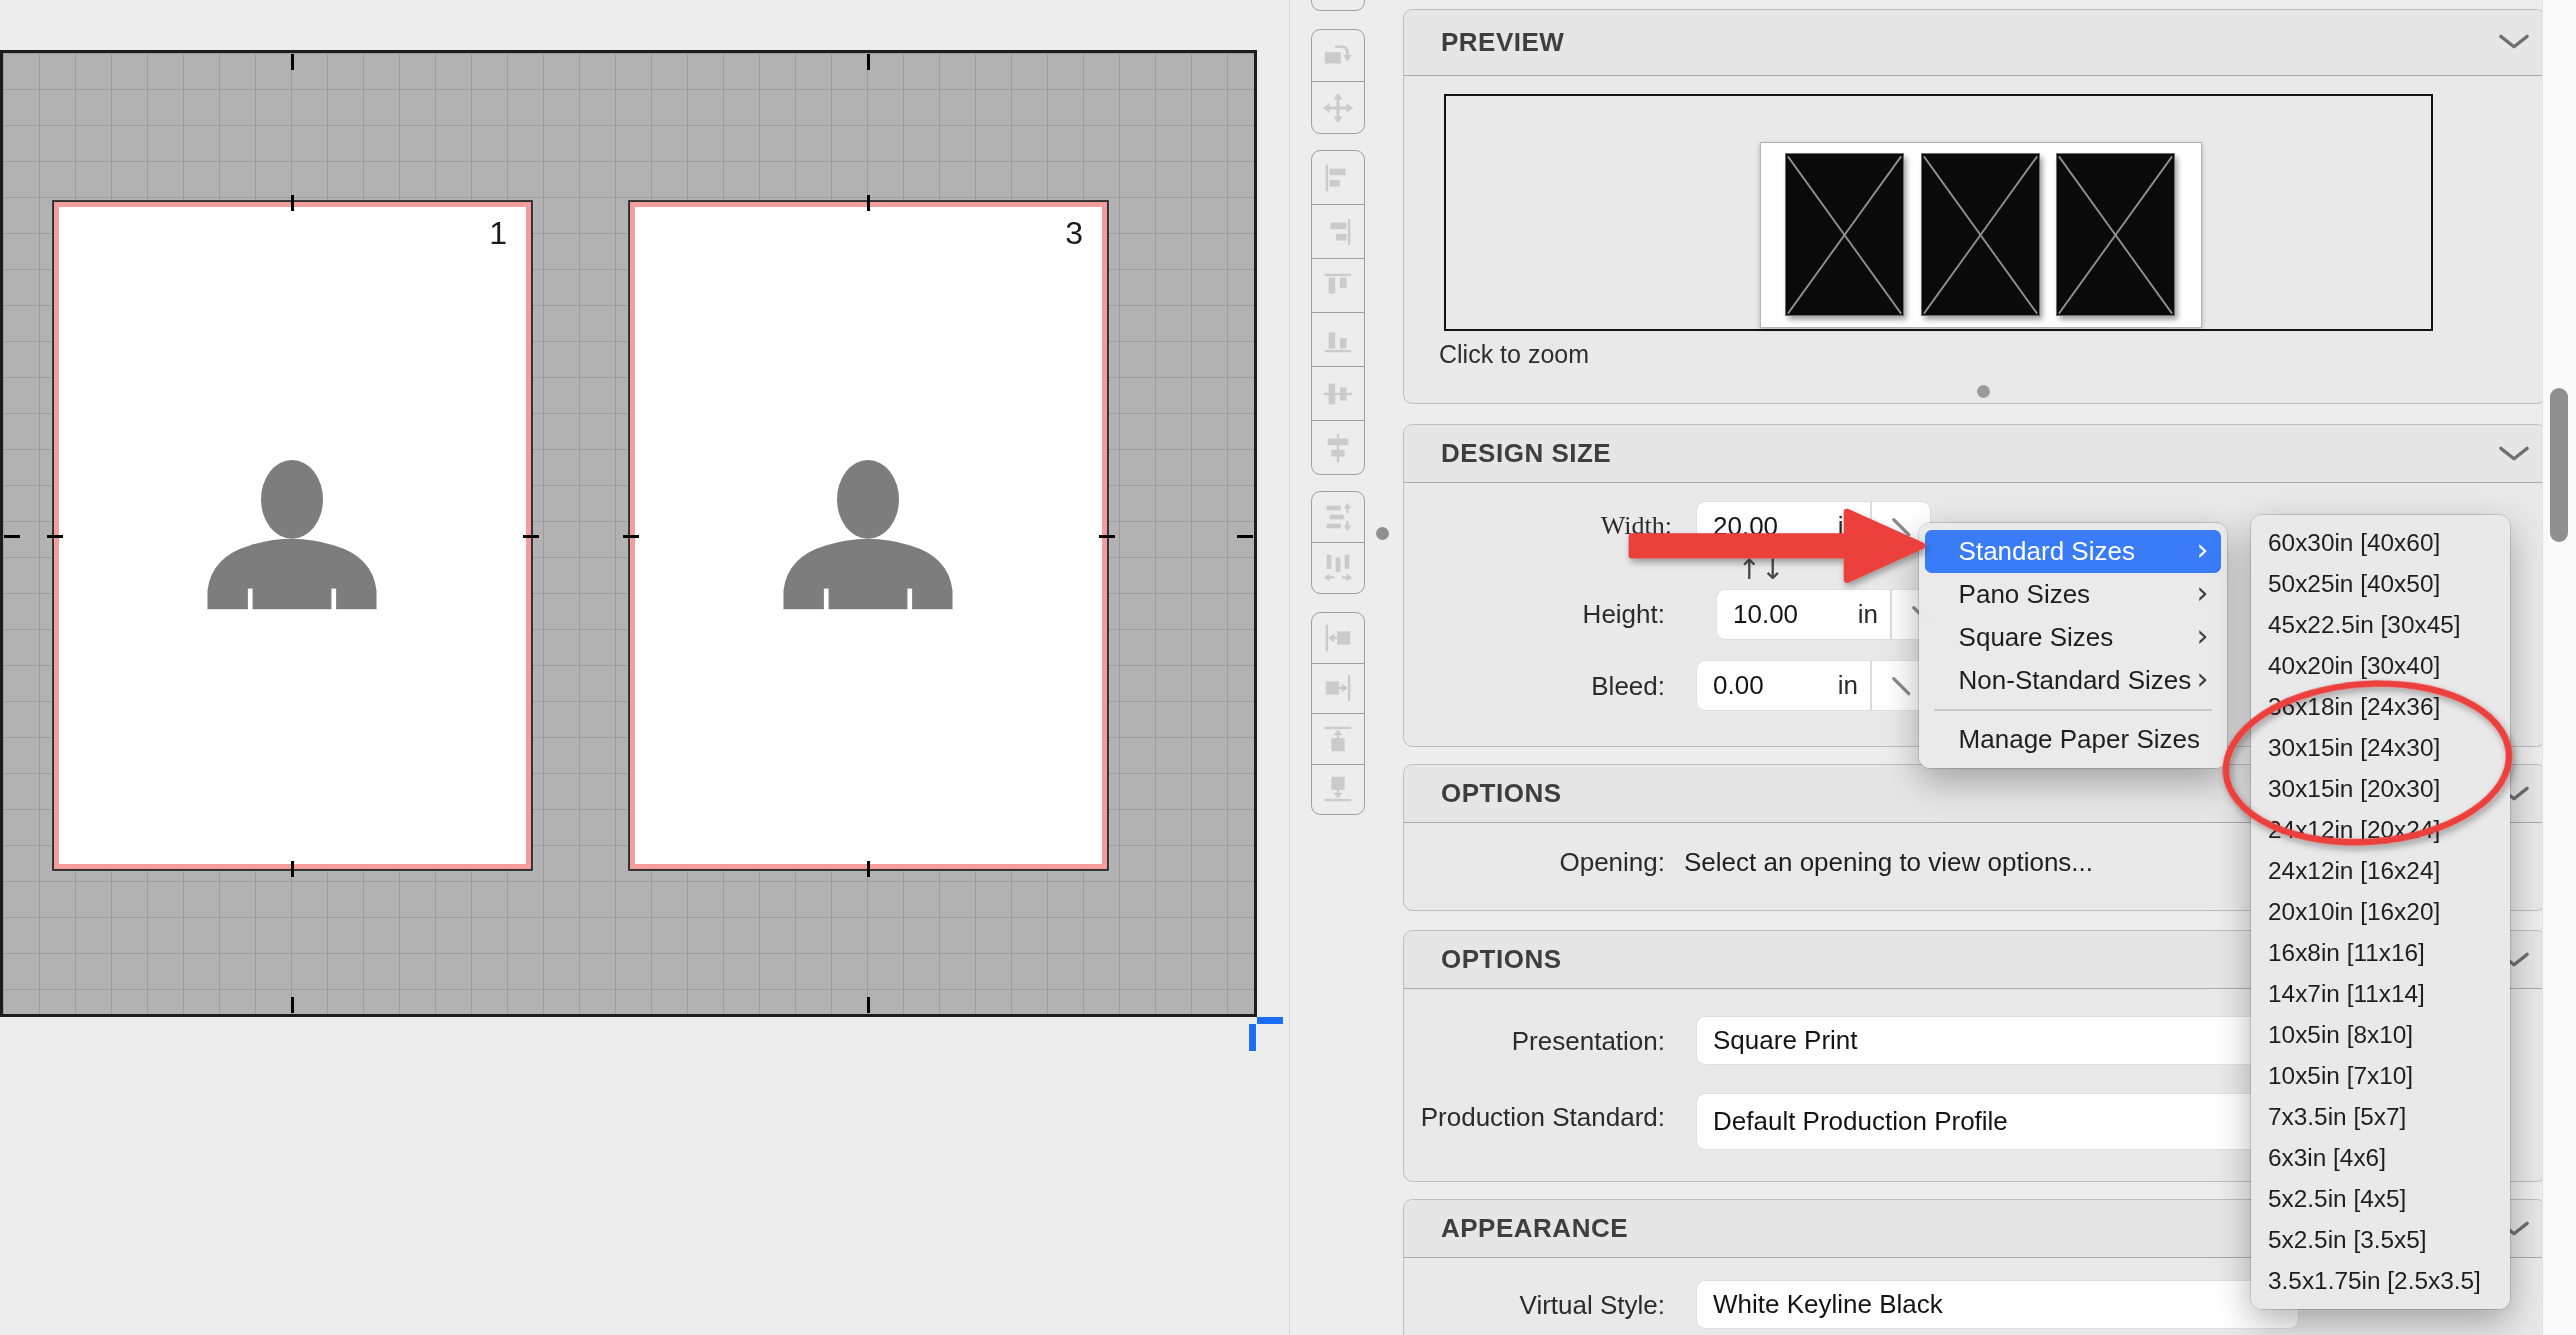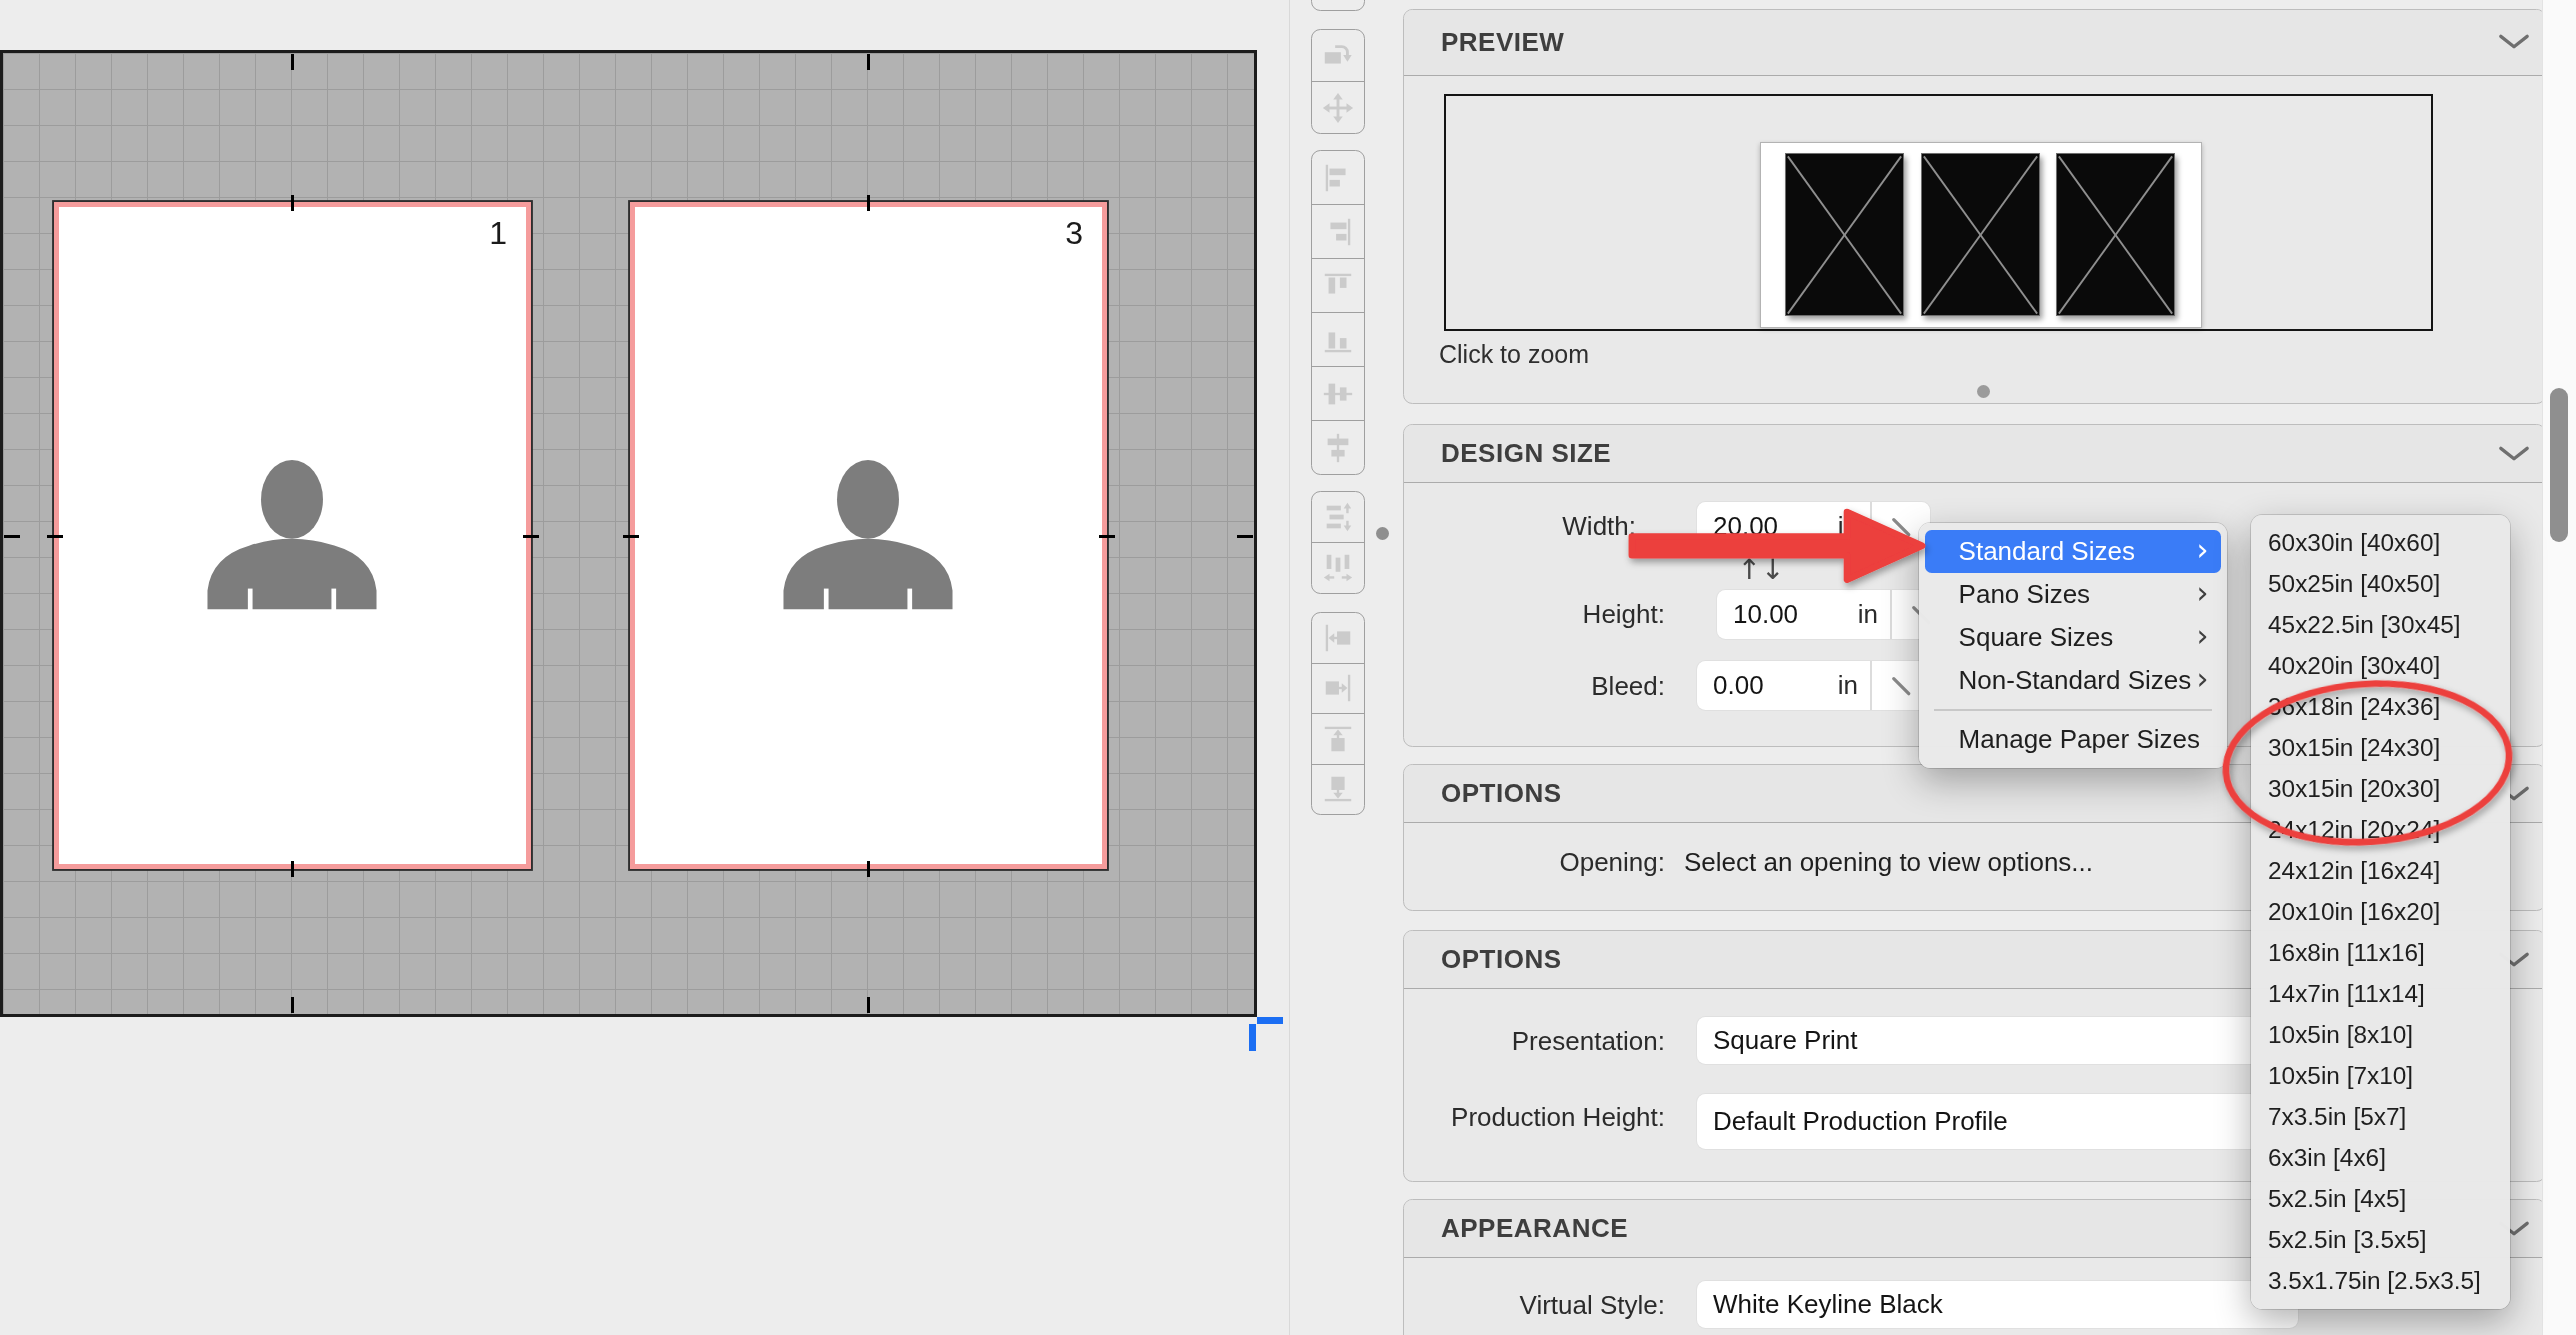--- a/index.html
+++ b/index.html
@@ -352,21 +352,21 @@
 <div class="abs page-dot"></div>
 
 <div class="abs section" style="top:424px;height:323px;">
   <div class="section-header" style="height:58px;">
     <span class="section-title">DESIGN SIZE</span>
     <svg class="collapse-chevron" width="32" height="17" viewBox="0 0 34 18">
       <polyline points="3,3 17,14 31,3" fill="none" stroke="#6f6f6f" stroke-width="3.5" stroke-linecap="round" stroke-linejoin="round"></polyline>
     </svg>
   </div>
 </div>
-<div class="abs label" style="left:1354px;top:510px;">Width:</div>
+<div class="abs label" style="left:1390px;top:510px;font-family:Liberation Serif, serif;">Width:</div>
 <div class="field" style="left:1697px;top:502px;width:233px;height:49px;">
   <span class="fval">20.00</span>
   <span class="funit">in</span>
   <span class="fsep"></span>
   <span class="fchev">
     <svg width="22.5" height="22.5" viewBox="0 0 24 24">
         <line x1="4" y1="5" x2="20" y2="21" stroke="#8a8a8a" stroke-width="3.5" stroke-linecap="round"></line>
       </svg>
   </span>
 </div>
@@ -410,21 +410,21 @@
     <span class="section-title">OPTIONS</span>
     <svg class="collapse-chevron" width="32" height="17" viewBox="0 0 34 18">
       <polyline points="3,3 17,14 31,3" fill="none" stroke="#6f6f6f" stroke-width="3.5" stroke-linecap="round" stroke-linejoin="round"></polyline>
     </svg>
   </div>
 </div>
 <div class="abs label" style="left:1334px;width:331px;top:1025px;">Presentation:</div>
 <div class="field" style="left:1697px;top:1017px;width:601px;height:47px;">
   <span class="fval">Square Print</span>
 </div>
-<div class="abs label" style="left:1334px;width:331px;top:1101px;">Production Height:</div>
+<div class="abs label" style="left:1334px;width:331px;top:1101px;">Production Standard:</div>
 <div class="field" style="left:1697px;top:1094px;width:601px;height:55px;">
   <span class="fval">Default Production Profile</span>
 </div>
 
 <div class="abs section" style="top:1199px;height:160px;">
   <div class="section-header" style="height:58px;">
     <span class="section-title">APPEARANCE</span>
     <svg class="collapse-chevron" width="32" height="17" viewBox="0 0 34 18">
       <polyline points="3,3 17,14 31,3" fill="none" stroke="#6f6f6f" stroke-width="3.5" stroke-linecap="round" stroke-linejoin="round"></polyline>
     </svg>

